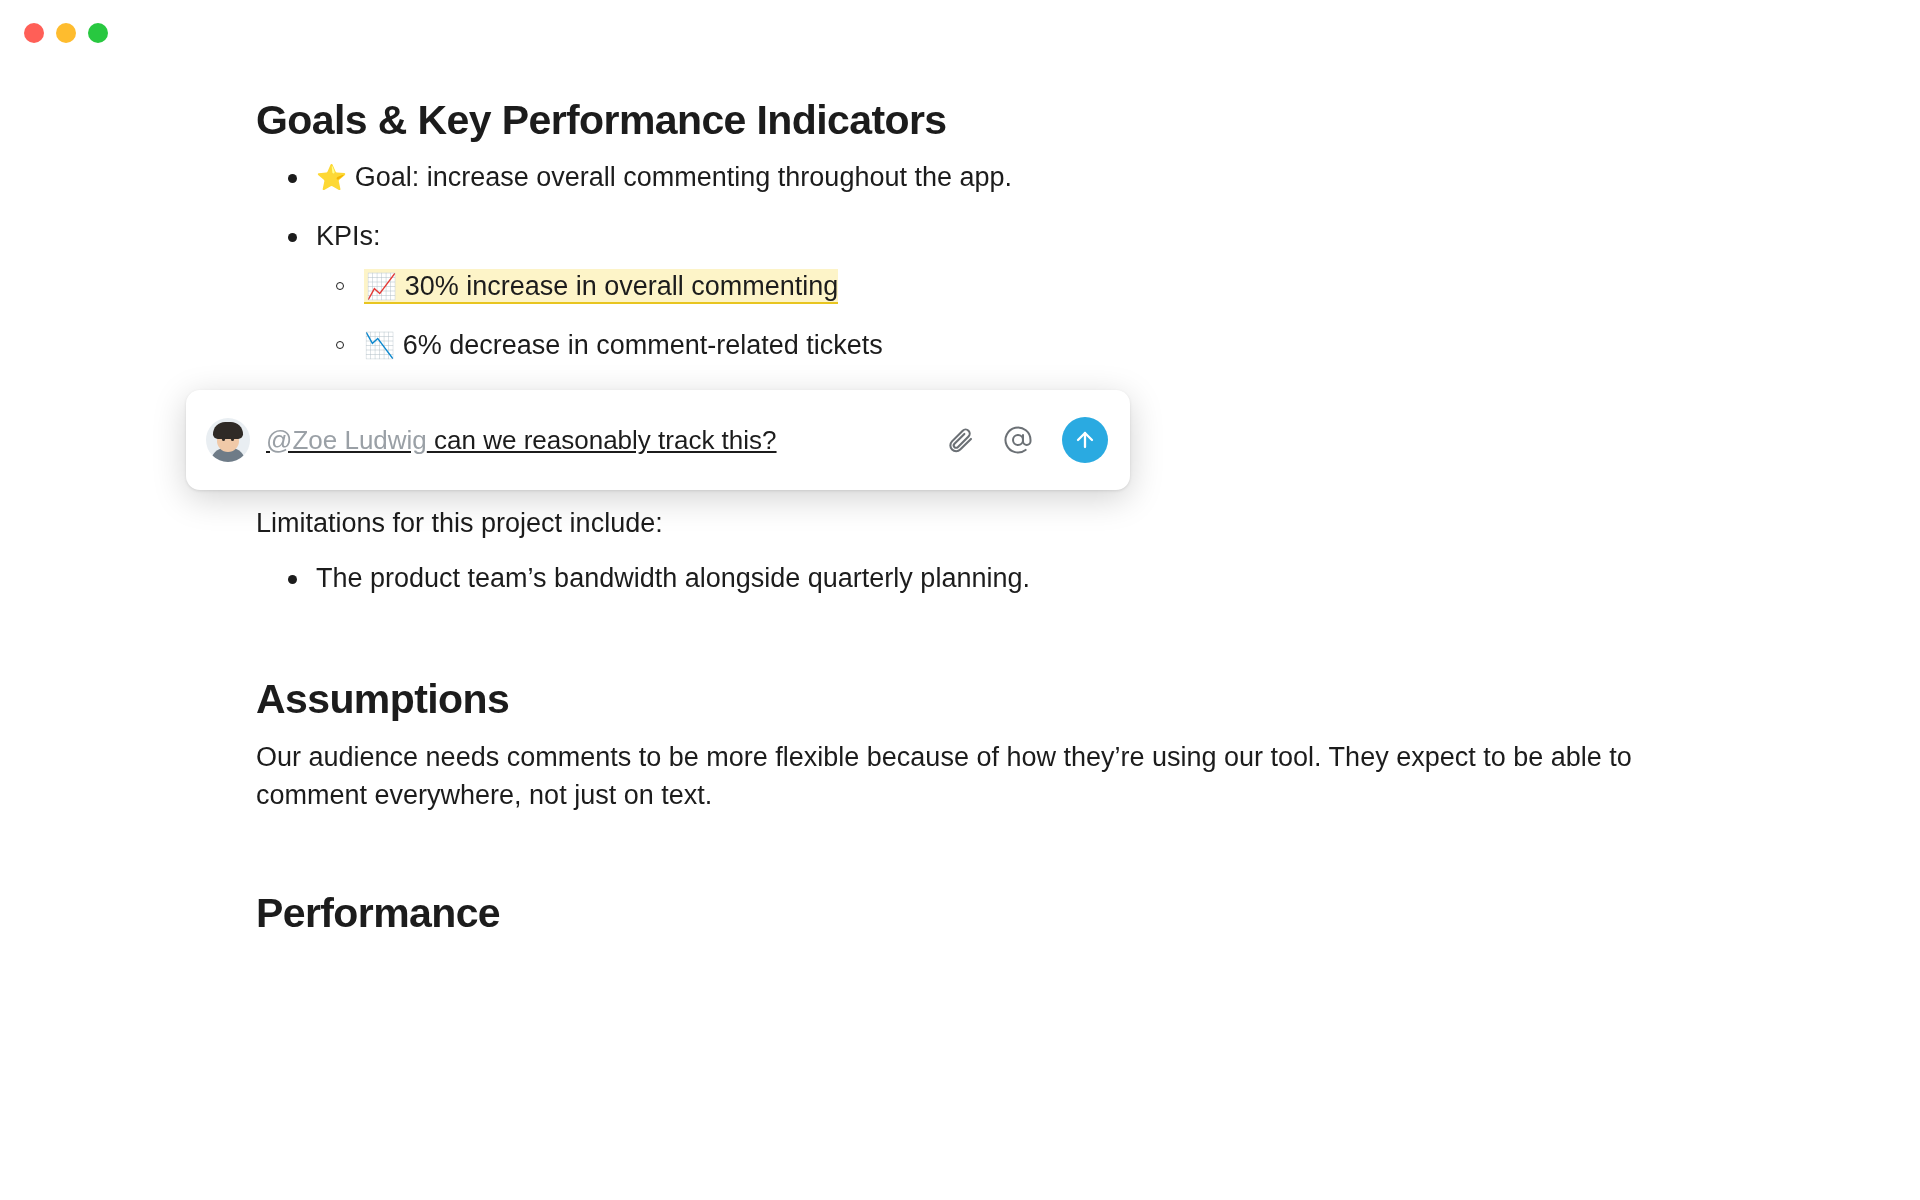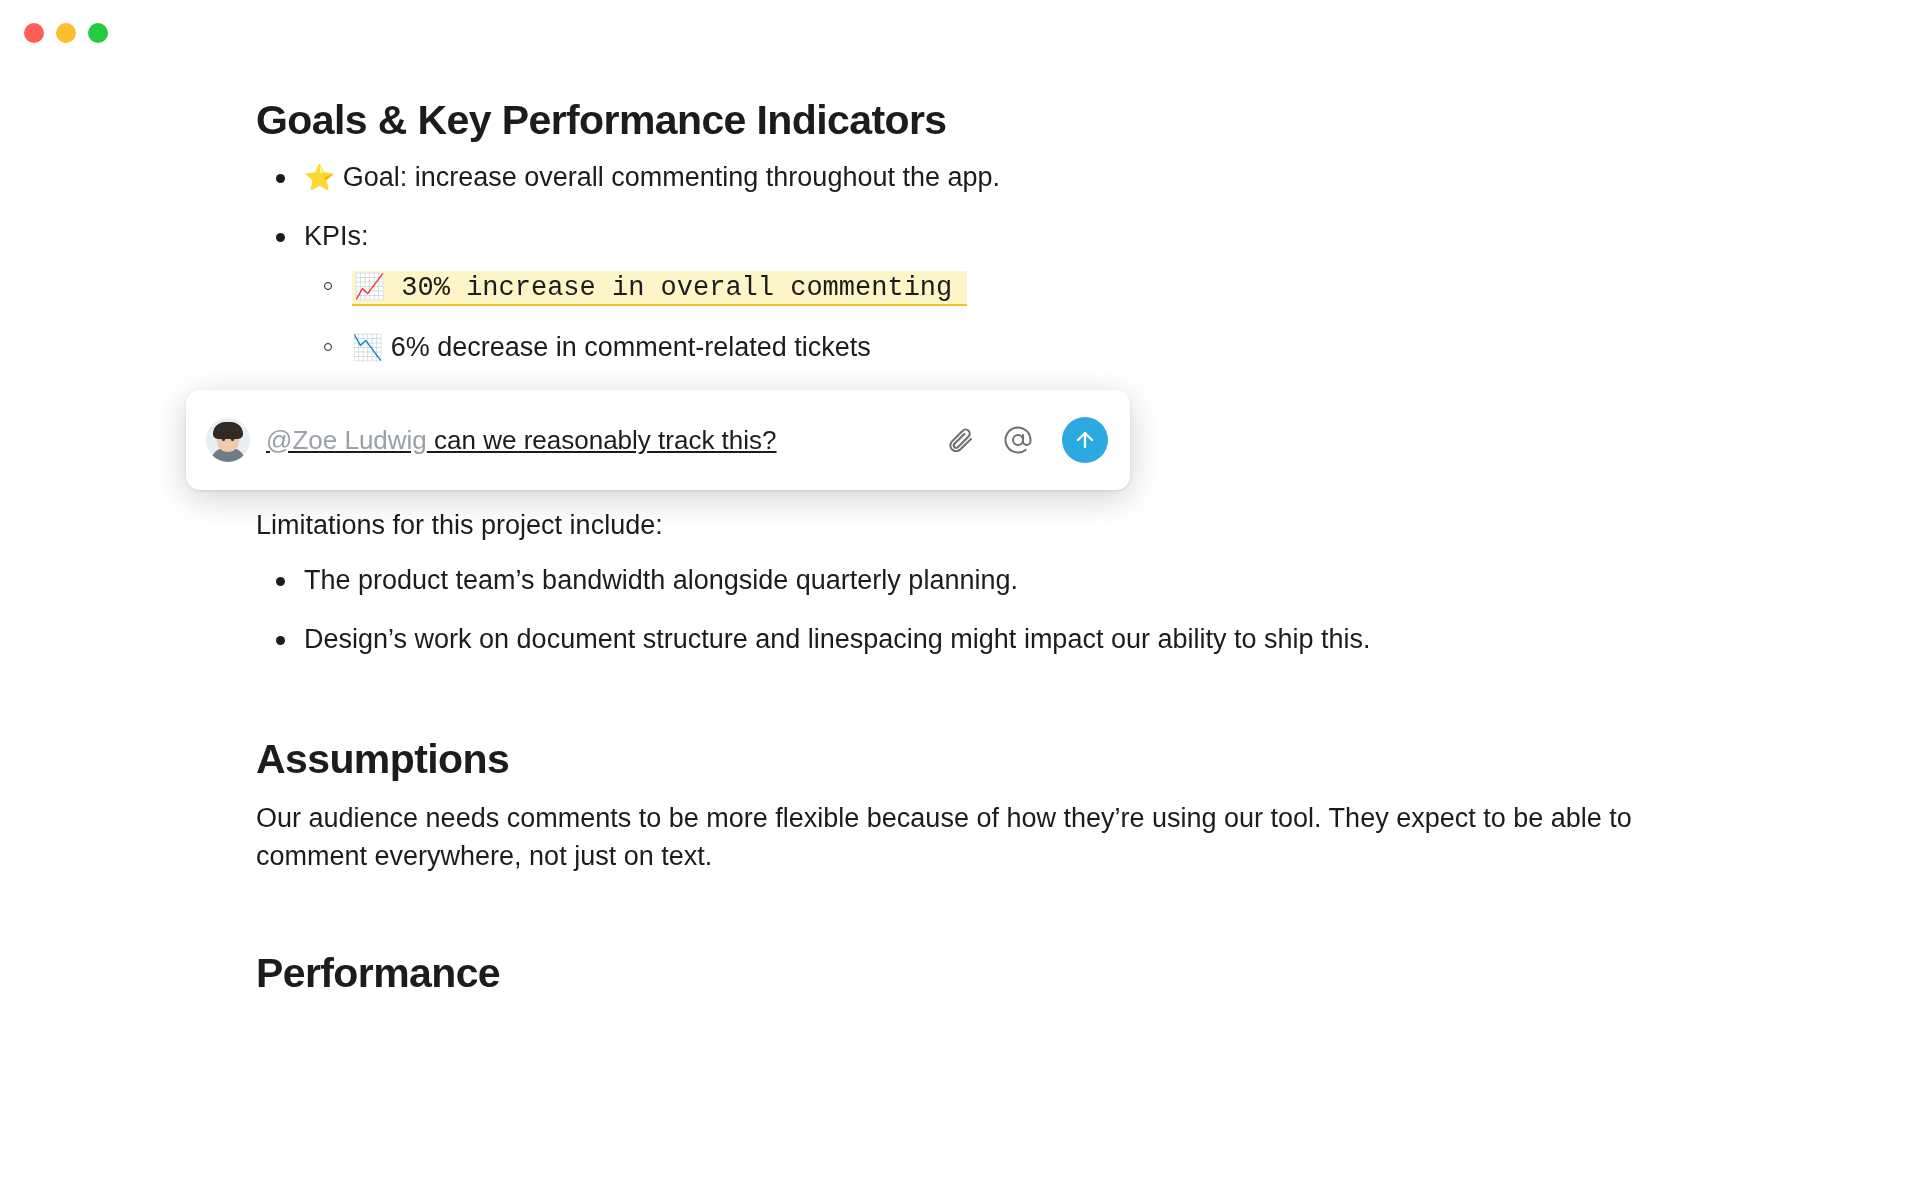--- a/index.html
+++ b/index.html
@@ -54,21 +54,21 @@
     line-height: 1.2;
     font-weight: bold;
     letter-spacing: -0.6px;
     margin: 0 0 14px 0;
     color: #1c1c1c;
   }
   .section-gap { height: 56px; }
 
   ul.lvl1 {
     list-style: none;
-    margin: 0;
+    margin: 12px;
     padding: 0;
   }
   ul.lvl1 > li {
     position: relative;
     padding-left: 48px;
     font-size: 27px;
     line-height: 1.35;
     margin-bottom: 22px;
     color: #1c1c1c;
   }
@@ -102,22 +102,21 @@
     width: 8px;
     height: 8px;
     border-radius: 50%;
     border: 1.6px solid #1c1c1c;
     background: transparent;
     box-sizing: border-box;
   }
   .hl {
     background: #fdf4c8;
     border-bottom: 2px solid #e8c520;
-    padding: 2px 15px 1px 2px;
-    font-family: Liberation Mono, monospace;
+    padding: 2px 0 1px 2px;
   }
   .emoji { font-size: 25px; }
 
   p.body {
     font-size: 27px;
     line-height: 1.42;
     margin: 0 0 18px 0;
     color: #1c1c1c;
     max-width: 1380px;
   }
@@ -251,23 +250,20 @@
       </li>
     </ul>
 
     <div class="section-gap"></div>
 
     <h1 class="section">Constraints</h1>
     <p class="body">Limitations for this project include:</p>
     <ul class="lvl1">
       <li>
         <span>The product team’s bandwidth alongside quarterly planning.</span>
-      </li>
-      <li>
-        <span>Design’s work on document structure and linespacing might impact our ability to ship this.</span>
       </li>
     </ul>
 
     <div class="section-gap"></div>
 
     <h1 class="section">Assumptions</h1>
     <p class="body">Our audience needs comments to be more flexible because of how they’re using our tool. They expect to be able to comment everywhere, not just on text.</p>
 
     <div class="section-gap"></div>
 

